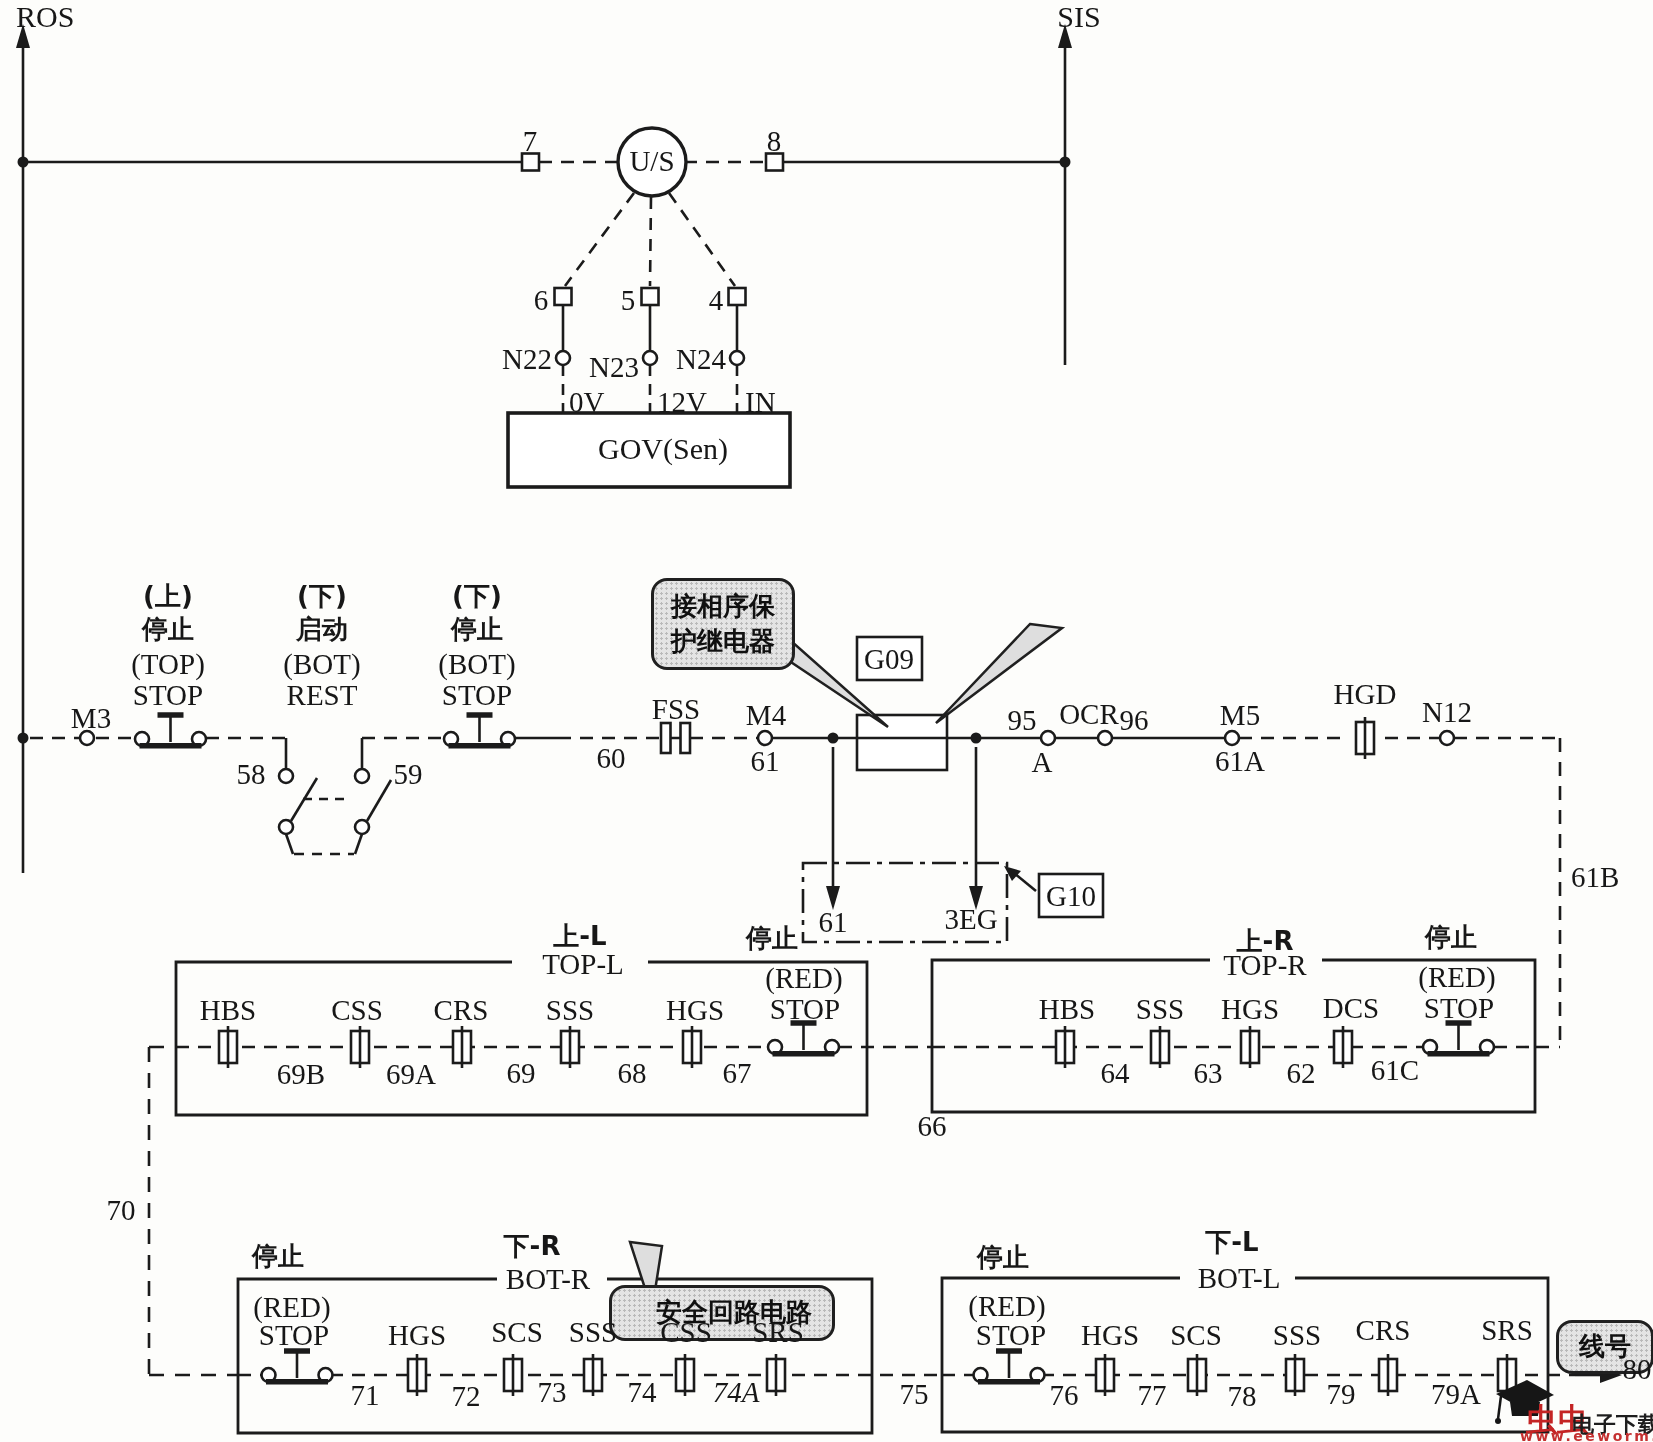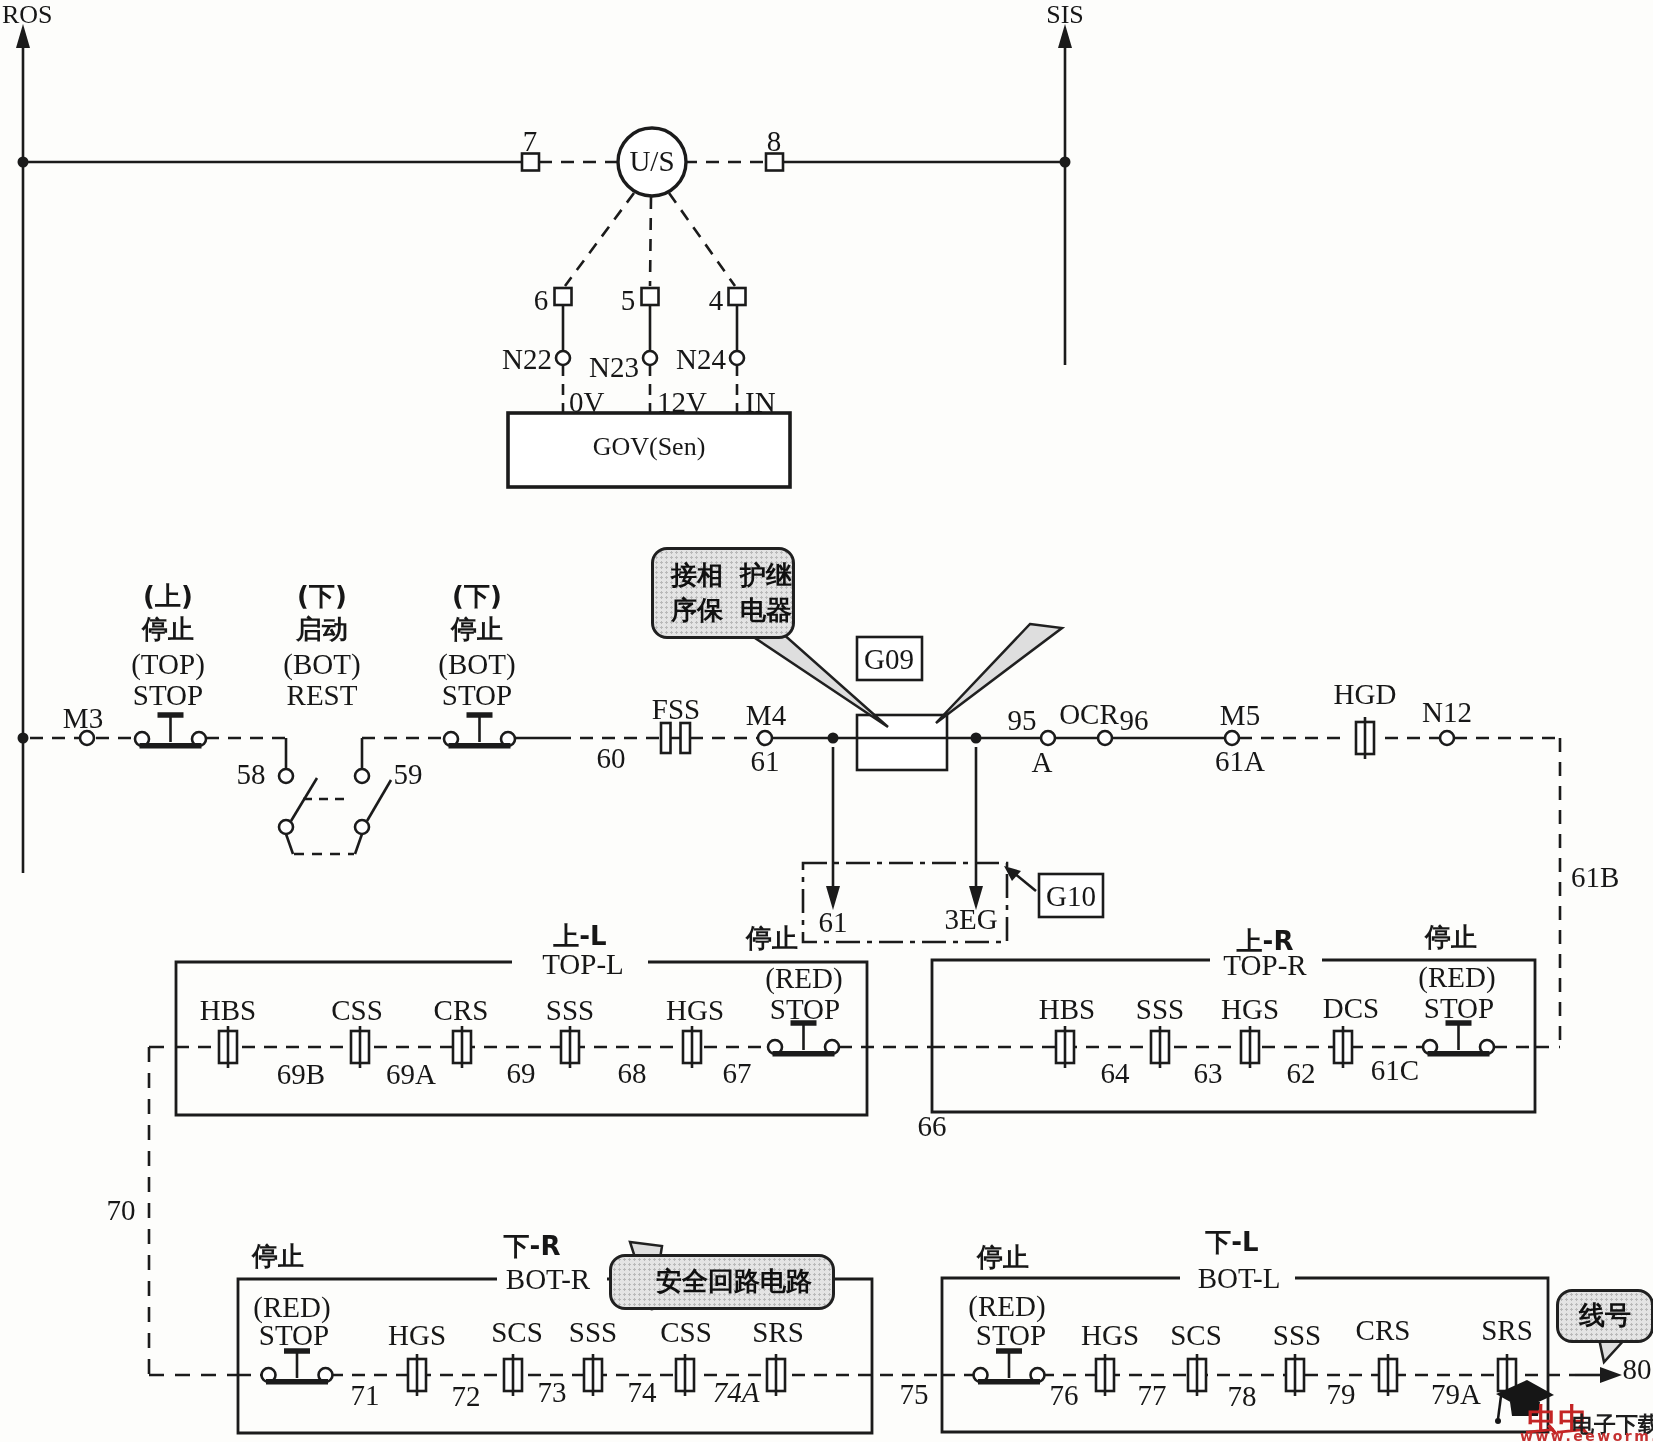--- a/index.html
+++ b/index.html
@@ -3,28 +3,28 @@
 <meta charset="utf-8">
 <style>
   html,body{margin:0;padding:0;background:#888;}
   #stage{position:relative;width:1653px;height:1442px;background:#fdfdfb;overflow:hidden;
          font-family:"Liberation Serif","DejaVu Serif",serif;}
   #wires{position:absolute;left:0;top:0;z-index:1;}
   .lbl{position:absolute;z-index:4;font:29px "Liberation Serif","DejaVu Serif",serif;
        color:#171717;white-space:nowrap;line-height:1;}
   .c{transform:translateX(-50%);}
   .cn{font-family:"DejaVu Sans","Liberation Sans",sans-serif;font-weight:700;font-size:26px;}
-  .big{font-size:26px;}
+  .big{font-size:30px;margin-left:14px;}
   .bubble{position:absolute;z-index:3;border:3px solid #202020;border-radius:16px;
           background-color:#e4e4e4;
           background-image:radial-gradient(#b9b9b9 1.1px, rgba(0,0,0,0) 1.1px);
           background-size:5px 5px;
-          display:flex;flex-direction:row;align-items:center;justify-content:center;
+          display:flex;flex-direction:column;align-items:center;justify-content:center;
           font-family:"DejaVu Sans","Liberation Sans",sans-serif;font-weight:700;
-          font-size:26px;color:#101010;text-align:right;line-height:1.35;}
+          font-size:26px;color:#101010;text-align:left;line-height:1.35;margin-top:31px;}
   .wm{position:absolute;z-index:5;white-space:nowrap;font-family:"DejaVu Sans","Liberation Sans",sans-serif;}
   .wm.brand{font-size:31px;font-weight:800;color:#c42424;margin-left:12px;}
   .wm.site{font-size:22px;font-weight:700;color:#1d1d1d;}
   .wm.url{font-size:14px;font-weight:700;color:#c43030;letter-spacing:2.5px;}
 </style>
 </head>
 <body>
 
 <div id="stage">
 
@@ -261,21 +261,21 @@
   <span class="lbl c" style="left:628px;top:286px;">5</span>
   <span class="lbl c" style="left:716px;top:286px;">4</span>
   <span class="lbl c" style="left:527px;top:345px;">N22</span>
   <span class="lbl c" style="left:614px;top:345px;margin-top:8px;">N23</span>
   <span class="lbl c" style="left:701px;top:345px;">N24</span>
   <span class="lbl" style="left:569px;top:388px;">0V</span>
   <span class="lbl" style="left:657px;top:388px;">12V</span>
   <span class="lbl" style="left:745px;top:388px;">IN</span>
   <span class="lbl big c" style="left:649px;top:434px;">GOV(Sen)</span>
 
-  <span class="lbl c" style="left:83px;top:704px;">M3</span>
+  <span class="lbl c" style="left:91px;top:704px;">M3</span>
   <span class="lbl cn c" style="left:168px;top:583px;">(上)</span>
   <span class="lbl cn c" style="left:168px;top:616px;">停止</span>
   <span class="lbl c" style="left:168px;top:650px;">(TOP)</span>
   <span class="lbl c" style="left:168px;top:681px;">STOP</span>
   <span class="lbl cn c" style="left:322px;top:583px;">(下)</span>
   <span class="lbl cn c" style="left:322px;top:616px;">启动</span>
   <span class="lbl c" style="left:322px;top:650px;">(BOT)</span>
   <span class="lbl c" style="left:322px;top:681px;">REST</span>
   <span class="lbl cn c" style="left:477px;top:583px;">(下)</span>
   <span class="lbl cn c" style="left:477px;top:616px;">停止</span>

